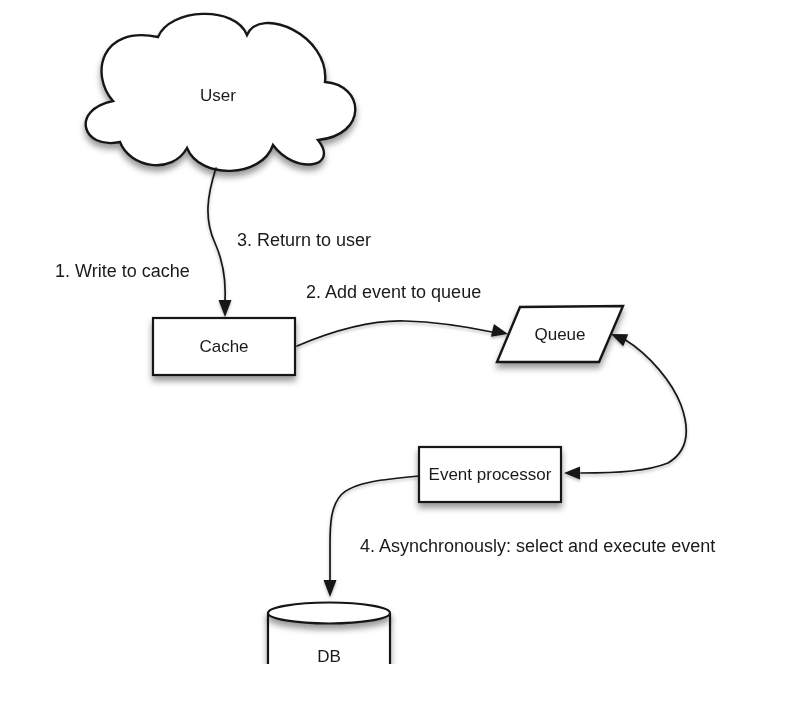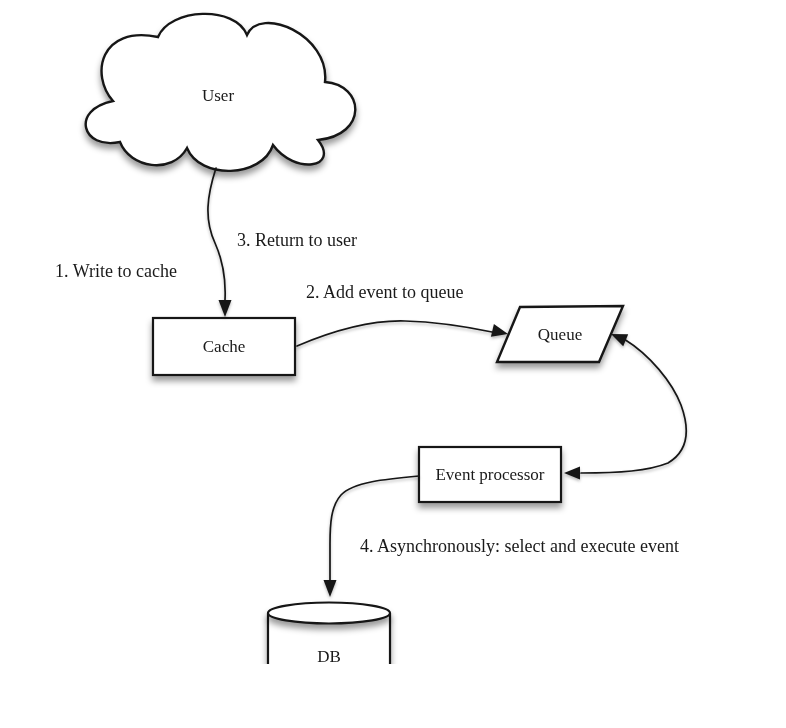--- a/index.html
+++ b/index.html
@@ -6,21 +6,21 @@
     margin: 0;
     padding: 0;
     background: #ffffff;
   }
   .canvas-wrap {
     position: relative;
     width: 786px;
     height: 664px;
     background: #ffffff;
     overflow: hidden;
-    font-family: Liberation Serif, serif;
+    font-family: Liberation Sans, sans-serif;
   }
   svg { display: block; }
   .shape {
     fill: #ffffff;
     stroke: #161616;
     filter: drop-shadow(0px 5px 3px rgba(0,0,0,0.40));
   }
   .shape.box { stroke-width: 2.2; }
   .shape.cloud { stroke-width: 2.4; }
   .shape.para { stroke-width: 2.4; }

